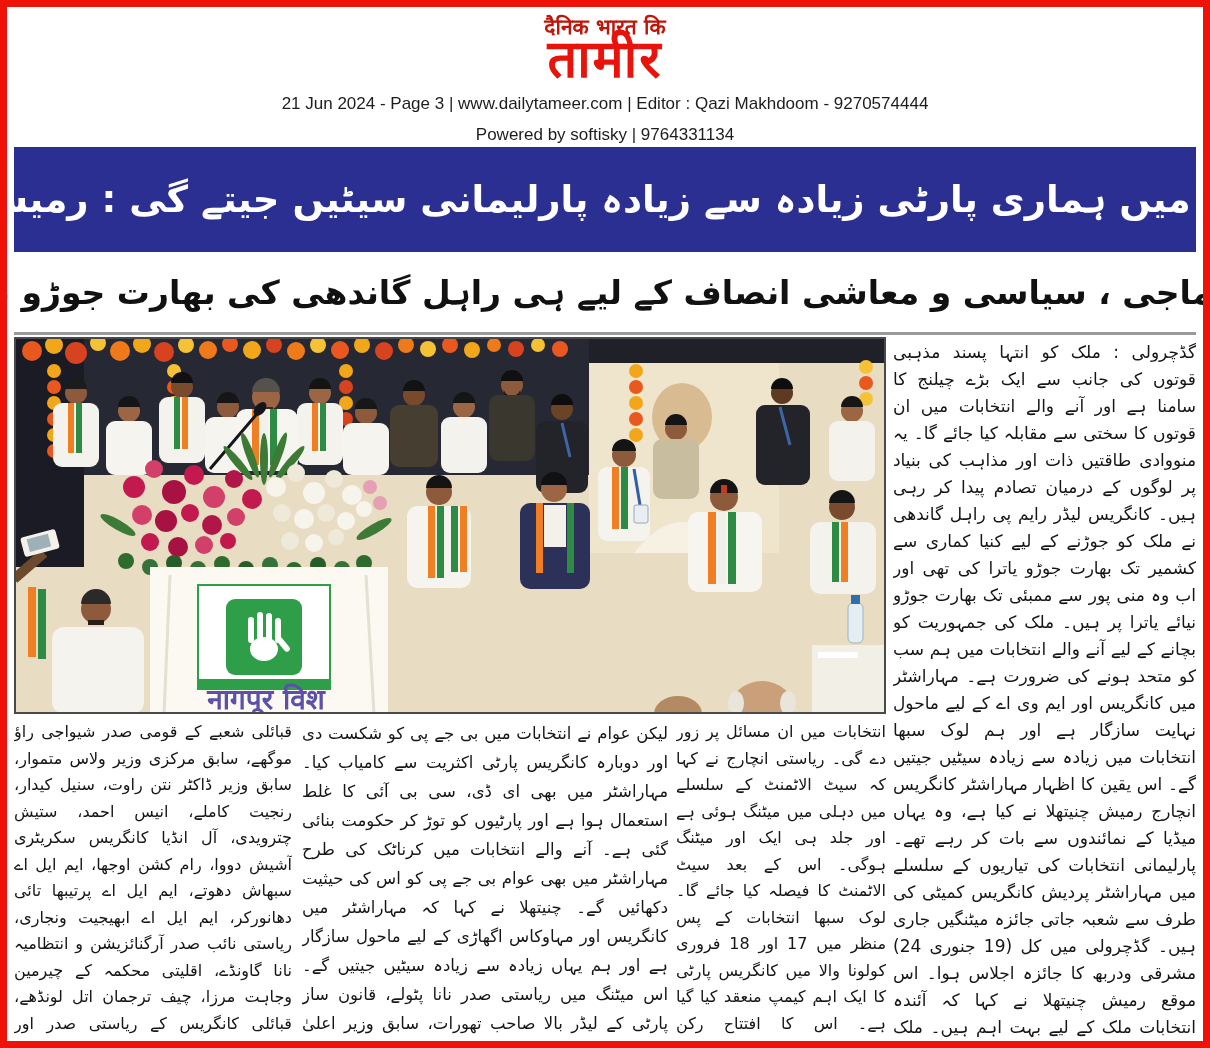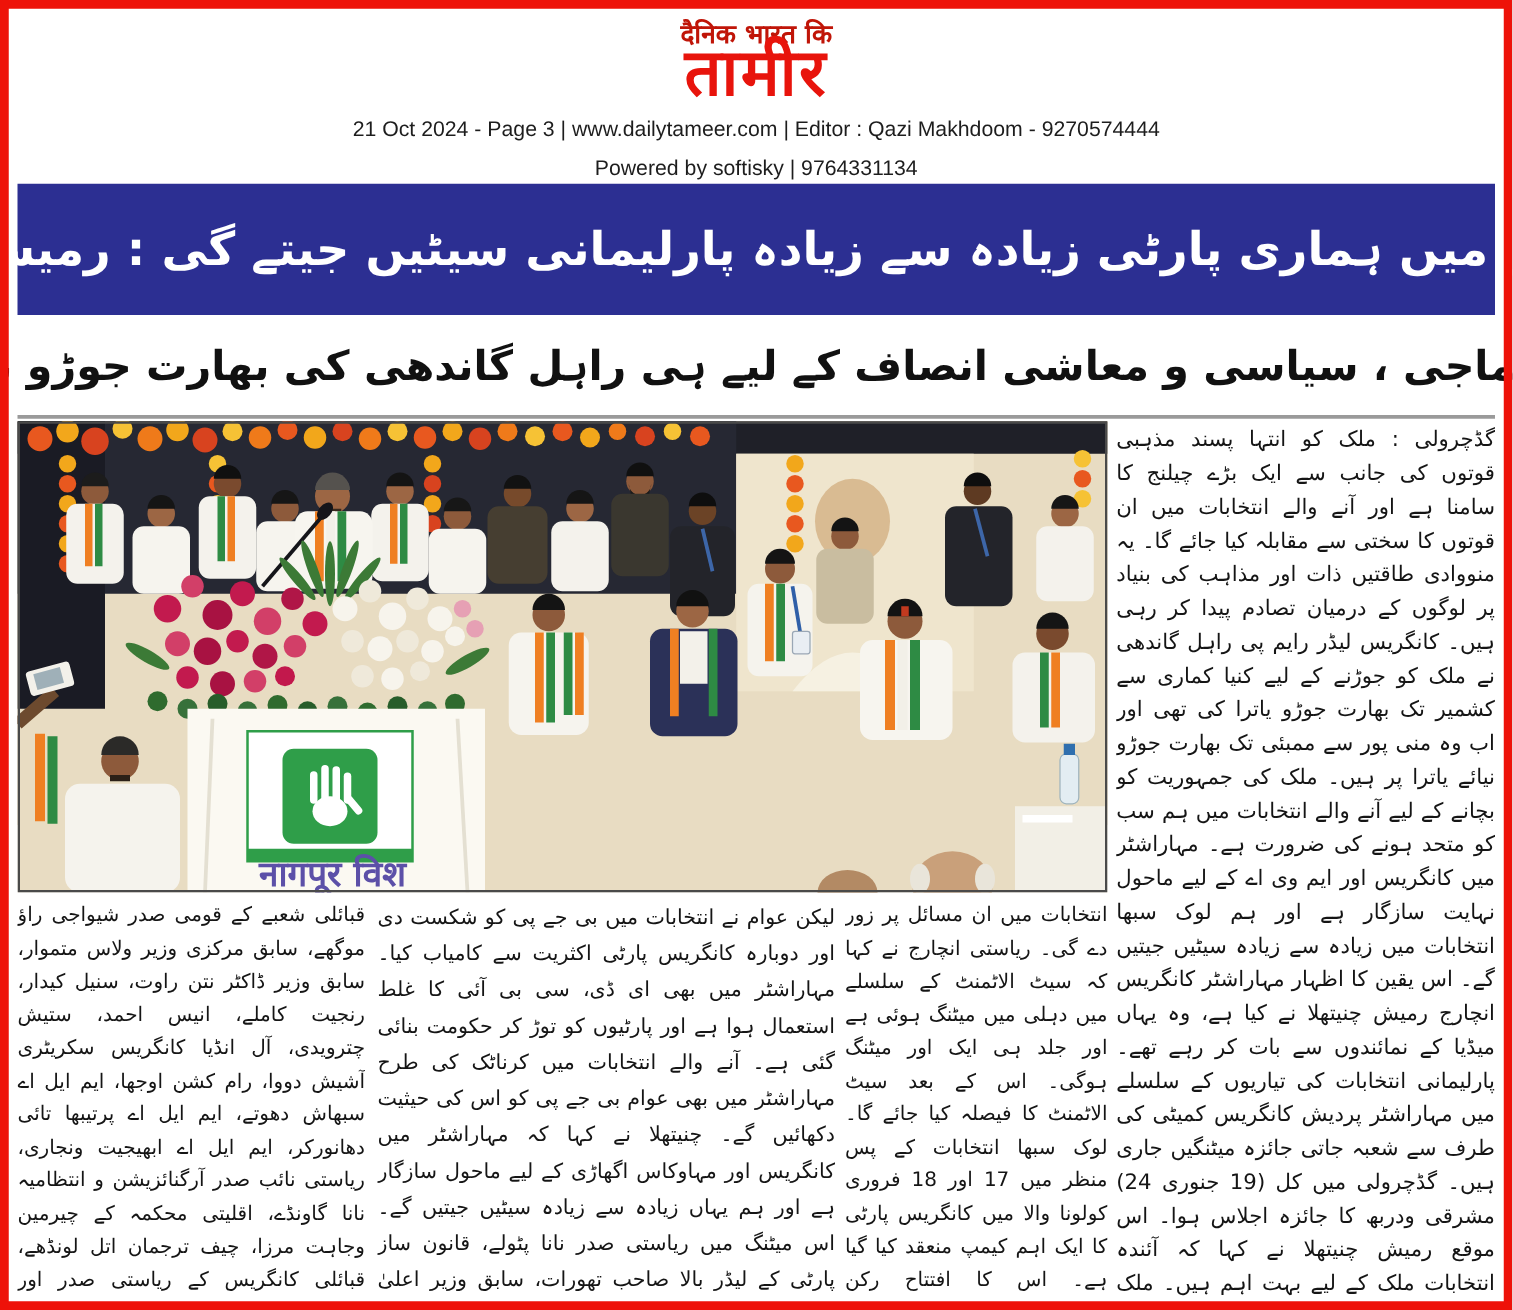--- a/index.html
+++ b/index.html
@@ -30,21 +30,21 @@
   .col-bm{left:302px;top:719px;width:366px;height:321px;font-size:16.5px;line-height:29px;}
   .col-br{left:676px;top:719px;width:210px;height:321px;font-size:16px;line-height:26.5px;}
 </style>
 </head>
 <body>
 
 <div class="page">
 
   <div class="center tagline">दैनिक भारत कि</div>
   <div class="center logo">तामीर</div>
-  <div class="center dateline">21 Oct 2024 - Page 3 | www.dailytameer.com | Editor : Qazi Makhdoom - 9270574444</div>
+  <div class="center dateline">21 Jun 2024 - Page 3 | www.dailytameer.com | Editor : Qazi Makhdoom - 9270574444</div>
   <div class="center powered">Powered by softisky | 9764331134</div>
 
   <div class="banner">
     <span class="banner-text" dir="rtl">مہاراشٹر میں ہماری پارٹی زیادہ سے زیادہ پارلیمانی سیٹیں جیتے گی : رمیش چنیتھلا</span>
   </div>
 
   <div class="subhead">
     <span class="subhead-text" dir="rtl">ملک میں سماجی ، سیاسی و معاشی انصاف کے لیے ہی راہل گاندھی کی بھارت جوڑو نیائے یاترا ہے</span>
   </div>
   <div class="rule"></div>

